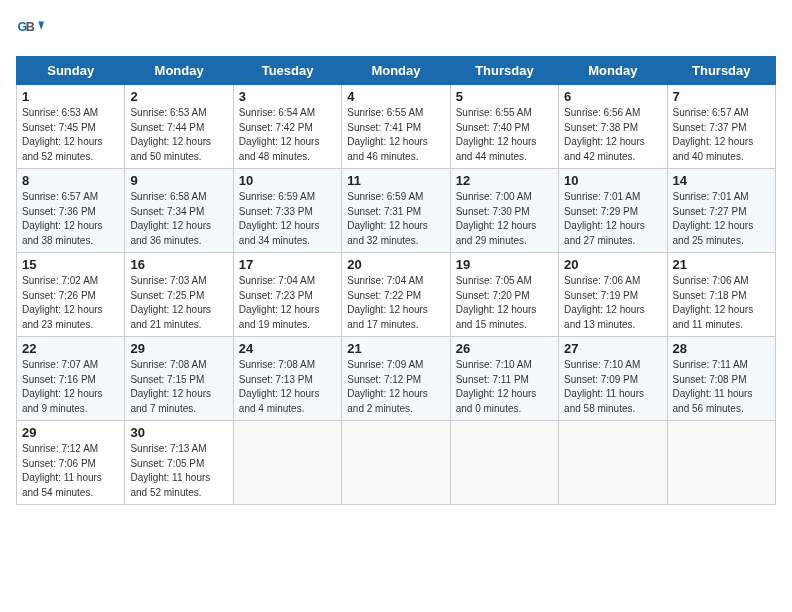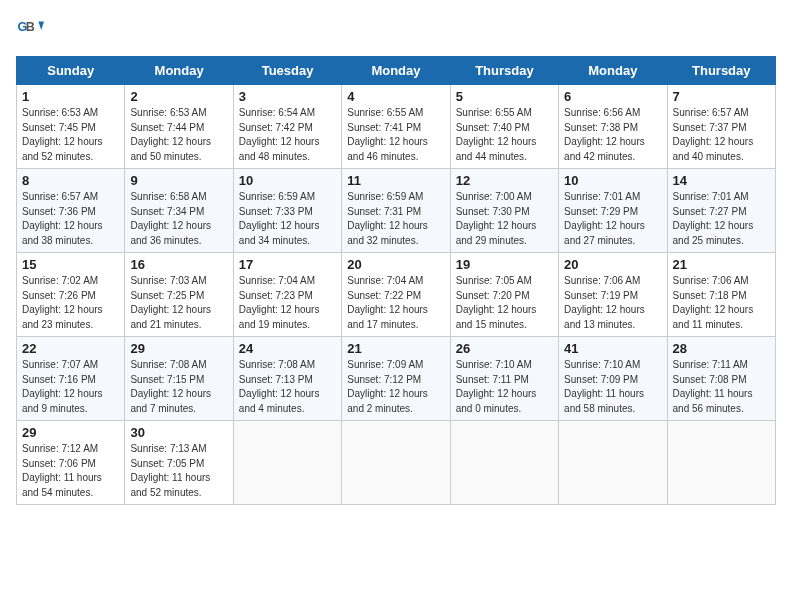--- a/index.html
+++ b/index.html
@@ -217,21 +217,21 @@
       </td>
         <td>
         <span class="day-num">21</span>
         <span class="day-info">Sunrise: 7:09 AM<br>Sunset: 7:12 PM<br>Daylight: 12 hours and 2 minutes.</span>
       </td>
         <td>
         <span class="day-num">26</span>
         <span class="day-info">Sunrise: 7:10 AM<br>Sunset: 7:11 PM<br>Daylight: 12 hours and 0 minutes.</span>
       </td>
         <td>
-        <span class="day-num">41</span>
+        <span class="day-num">27</span>
         <span class="day-info">Sunrise: 7:10 AM<br>Sunset: 7:09 PM<br>Daylight: 11 hours and 58 minutes.</span>
       </td>
         <td>
         <span class="day-num">28</span>
         <span class="day-info">Sunrise: 7:11 AM<br>Sunset: 7:08 PM<br>Daylight: 11 hours and 56 minutes.</span>
       </td>
       </tr>
       <tr>
         <td>
         <span class="day-num">29</span>

